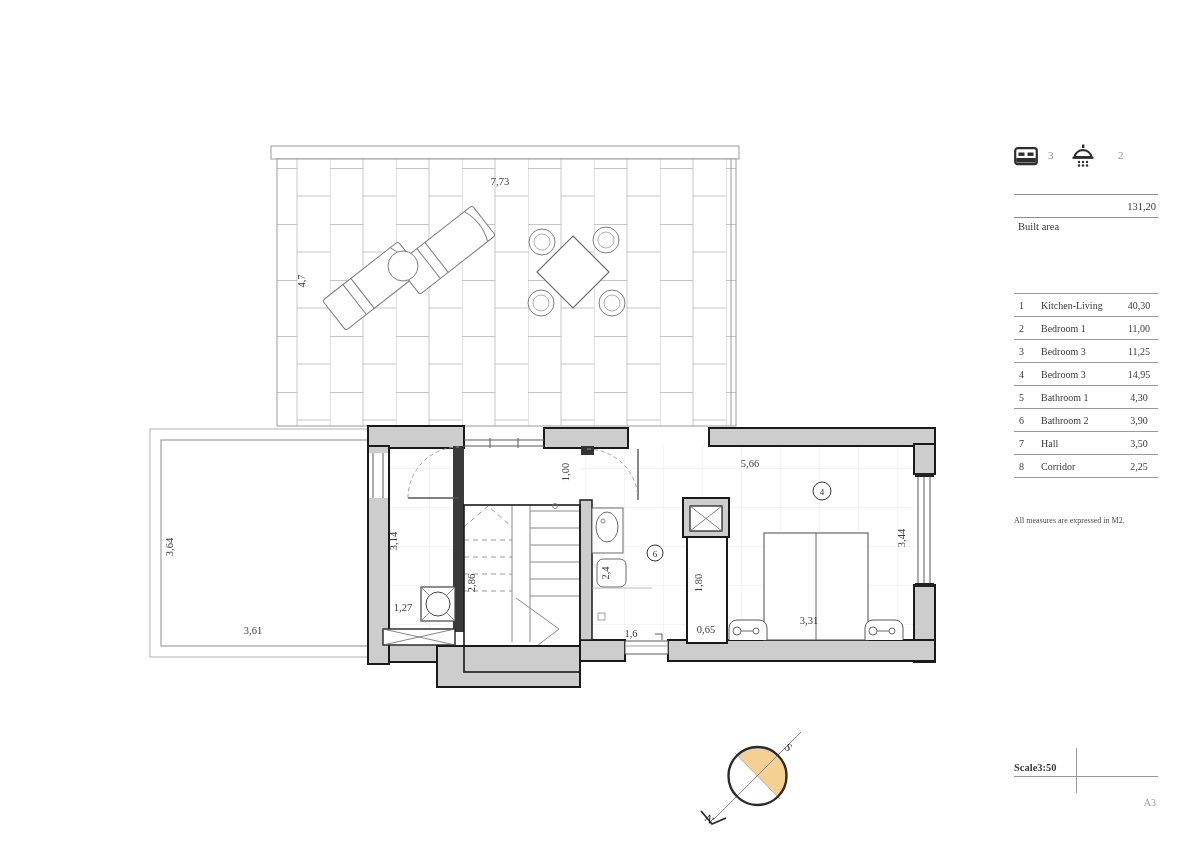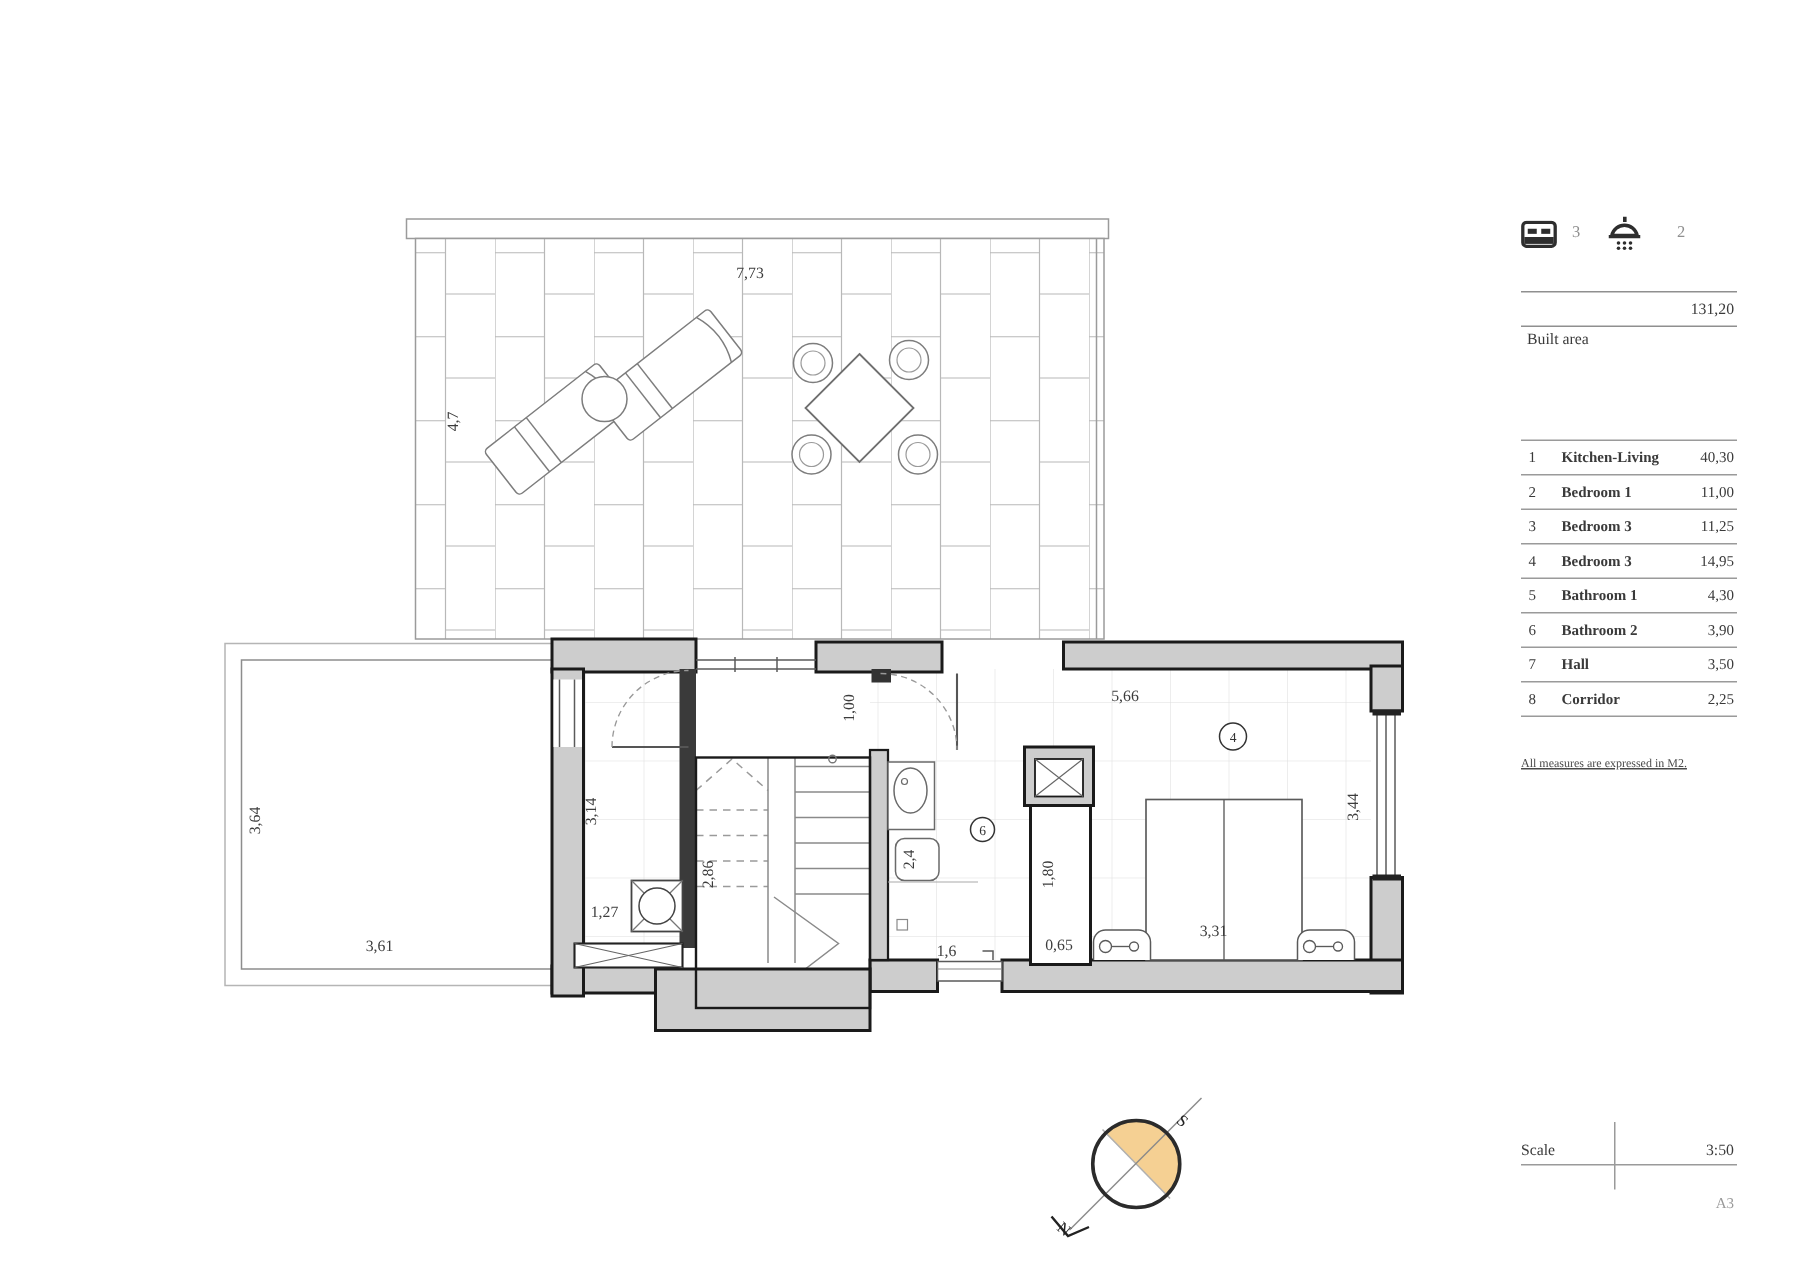--- a/index.html
+++ b/index.html
@@ -12,27 +12,27 @@
   .icons-row .cnt{position:absolute;top:5px;font-size:11px;color:#8f8f8f;}
   .icon{position:absolute;top:0;}
   .built{position:absolute;top:194px;left:0;width:144px;border-top:1px solid #8f8f8f;
          border-bottom:1px solid #8f8f8f;height:22px;display:flex;align-items:center;
          justify-content:space-between;font-size:10.5px;color:#3a3a3a;}
   .built .lbl{padding-left:4px;margin-top:40px;}
   .built .val{padding-right:2px;}
   .rtable{position:absolute;top:293px;left:0;width:144px;border-top:1px solid #9a9a9a;font-size:10px;}
   .rrow{display:flex;height:22px;align-items:center;border-bottom:1px solid #9a9a9a;color:#3a3a3a;}
   .rrow .num{width:14px;padding-left:5px;flex:none;}
-  .rrow .nm{flex:1;padding-left:8px;font-weight:bold;}
-  .rrow .ar{width:34px;text-align:right;padding-right:2px;flex:none;}
-  .note{position:absolute;top:504px;left:0;width:144px;font-size:8px;color:#4a4a4a;text-decoration:underline;}
+  .rrow .nm{flex:1;padding-left:8px;}
+  .rrow .ar{width:34px;text-align:center;padding-right:2px;flex:none;}
+  .note{position:absolute;top:516px;left:0;width:144px;font-size:8px;color:#4a4a4a;}
   .scaleblk{position:absolute;top:748px;left:0;width:144px;height:46px;}
   .scaleblk .vline{position:absolute;left:62px;top:0;width:1px;height:45px;background:#9a9a9a;}
   .scaleblk .r1{position:absolute;left:0;top:0;width:144px;height:28px;border-bottom:1px solid #9a9a9a;
-                display:flex;align-items:flex-end;justify-content:space-between;font-size:10.5px;color:#3a3a3a;}
+                display:flex;align-items:flex-end;font-size:10.5px;color:#3a3a3a;font-weight:bold;}
   .scaleblk .r1 span{padding-bottom:3px;}
   .scaleblk .r1 .sv{padding-right:2px;}
   .scaleblk .r2{position:absolute;right:2px;top:49px;font-size:10px;color:#9a9a9a;}
   .dim{font-family:"Liberation Serif", serif;font-size:10.5px;fill:#3c3c3c;}
   .mk{font-family:"Liberation Serif", serif;font-size:9px;fill:#333;}
   .cdir{font-family:"Liberation Serif", serif;font-size:11px;fill:#222;}
 </style>
 </head>
 <body>
 

